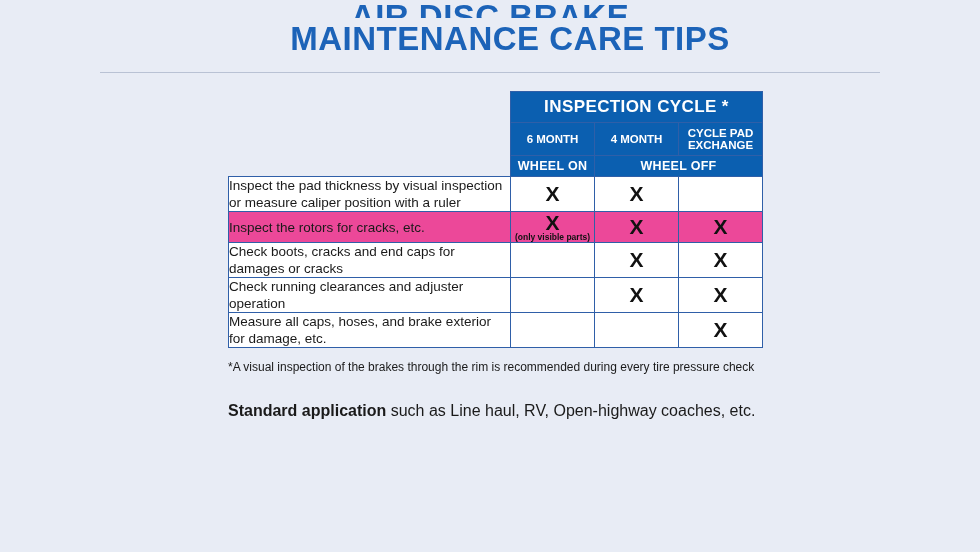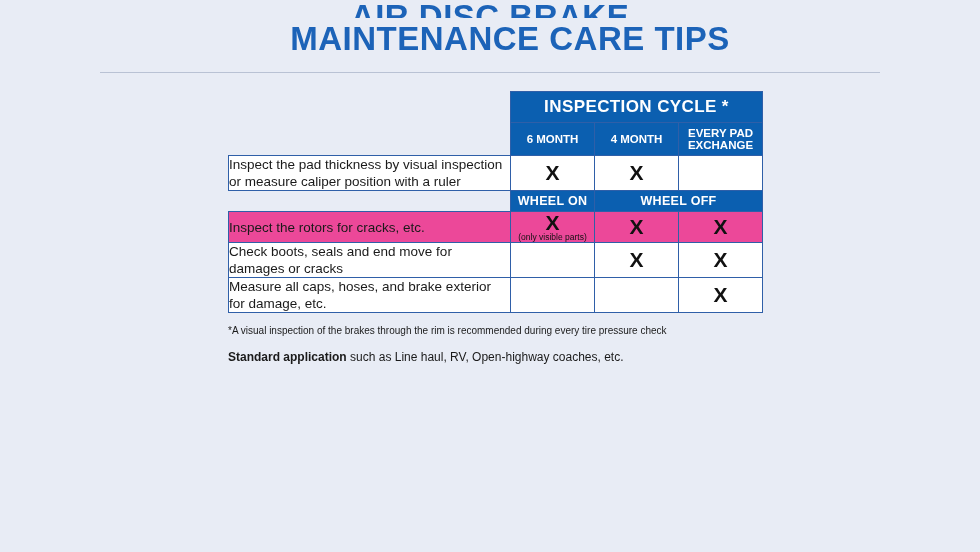--- a/index.html
+++ b/index.html
@@ -109,36 +109,36 @@
     background: #ffffff;
     text-align: center;
     font-size: 21px;
     font-weight: bold;
     color: #111111;
     line-height: 22px;
   }
   .mark .note {
     display: block;
     font-size: 8.5px;
-    font-weight: normal;
+    font-weight: bold;
     line-height: 10px;
     margin-top: -2px;
   }
   
   .notes {
     margin: 12px 0 0 228px;
     width: 560px;
     color: #1a1a1a;
   }
   .note-1 {
-    font-size: 10px;
-    margin-bottom: 14px;
+    font-size: 12px;
+    margin-bottom: 28px;
   }
   .note-2 {
-    font-size: 12px;
+    font-size: 16px;
   }
   .note-2 b { font-weight: bold; }
 </style>
 </head>
 <body>
 
 <div class="page">
 
   <div class="title-block">
     <div class="title-line-1">AIR DISC BRAKE</div>
@@ -156,53 +156,59 @@
       </colgroup>
       <tbody>
         <tr>
           <td class="blank-cell"></td>
           <td class="hdr-main" colspan="3">INSPECTION CYCLE *</td>
         </tr>
         <tr>
           <td class="blank-cell"></td>
           <td class="hdr-sub">6 MONTH</td>
           <td class="hdr-sub">4 MONTH</td>
-          <td class="hdr-sub">EVERY PAD EXCHANGE</td>
-        </tr>
-        <tr>
-          <td class="task">Inspect the pad thickness by visual inspection or measure caliper position with a ruler</td>
-          <td class="mark">X</td>
-          <td class="mark">X</td>
-          <td class="mark"></td>
-        </tr>
-
+          <td class="hdr-sub">CYCLE PAD EXCHANGE</td>
+        </tr>
         <tr>
           <td class="blank-cell"></td>
           <td class="hdr-wheel">WHEEL ON</td>
           <td class="hdr-wheel" colspan="2">WHEEL OFF</td>
+        </tr>
+
+        <tr>
+          <td class="task">Inspect the pad thickness by visual inspection or measure caliper position with a ruler</td>
+          <td class="mark">X</td>
+          <td class="mark">X</td>
+          <td class="mark"></td>
         </tr>
 
         <tr class="row-alt">
           <td class="task">Inspect the rotors for cracks, etc.</td>
           <td class="mark">
             <span>X</span>
             <span class="note">(only visible parts)</span>
           </td>
           <td class="mark">X</td>
           <td class="mark">X</td>
         </tr>
 
         <tr>
-          <td class="task">Check boots, seals and end move for damages or cracks</td>
-          <td class="mark"></td>
-          <td class="mark">X</td>
-          <td class="mark">X</td>
-        </tr>
-
-
+          <td class="task">Check boots, cracks and end caps for damages or cracks</td>
+          <td class="mark"></td>
+          <td class="mark">X</td>
+          <td class="mark">X</td>
+        </tr>
+
+
+        <tr>
+          <td class="task">Check running clearances and adjuster operation</td>
+          <td class="mark"></td>
+          <td class="mark">X</td>
+          <td class="mark">X</td>
+        </tr>
 
 
         <tr>
           <td class="task">Measure all caps, hoses, and brake exterior for damage, etc.</td>
           <td class="mark"></td>
           <td class="mark"></td>
           <td class="mark">X</td>
         </tr>
       </tbody>
     </table>

